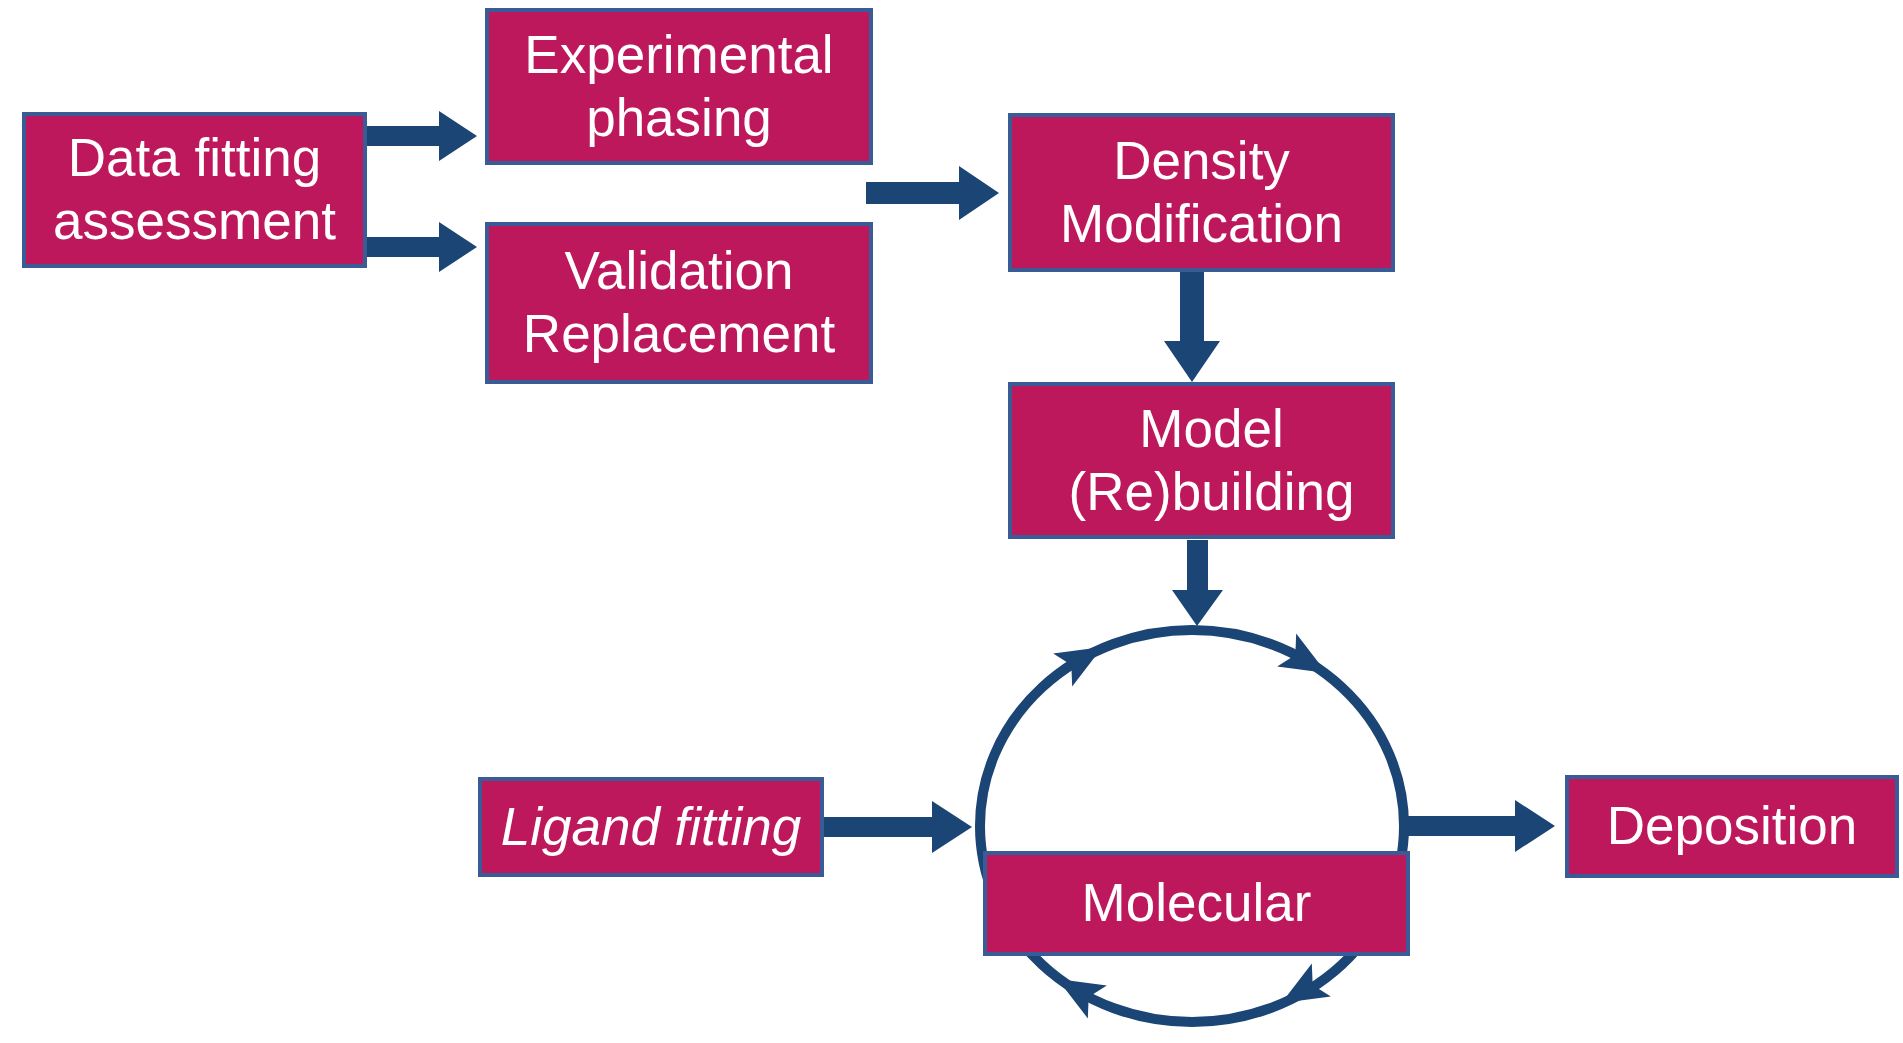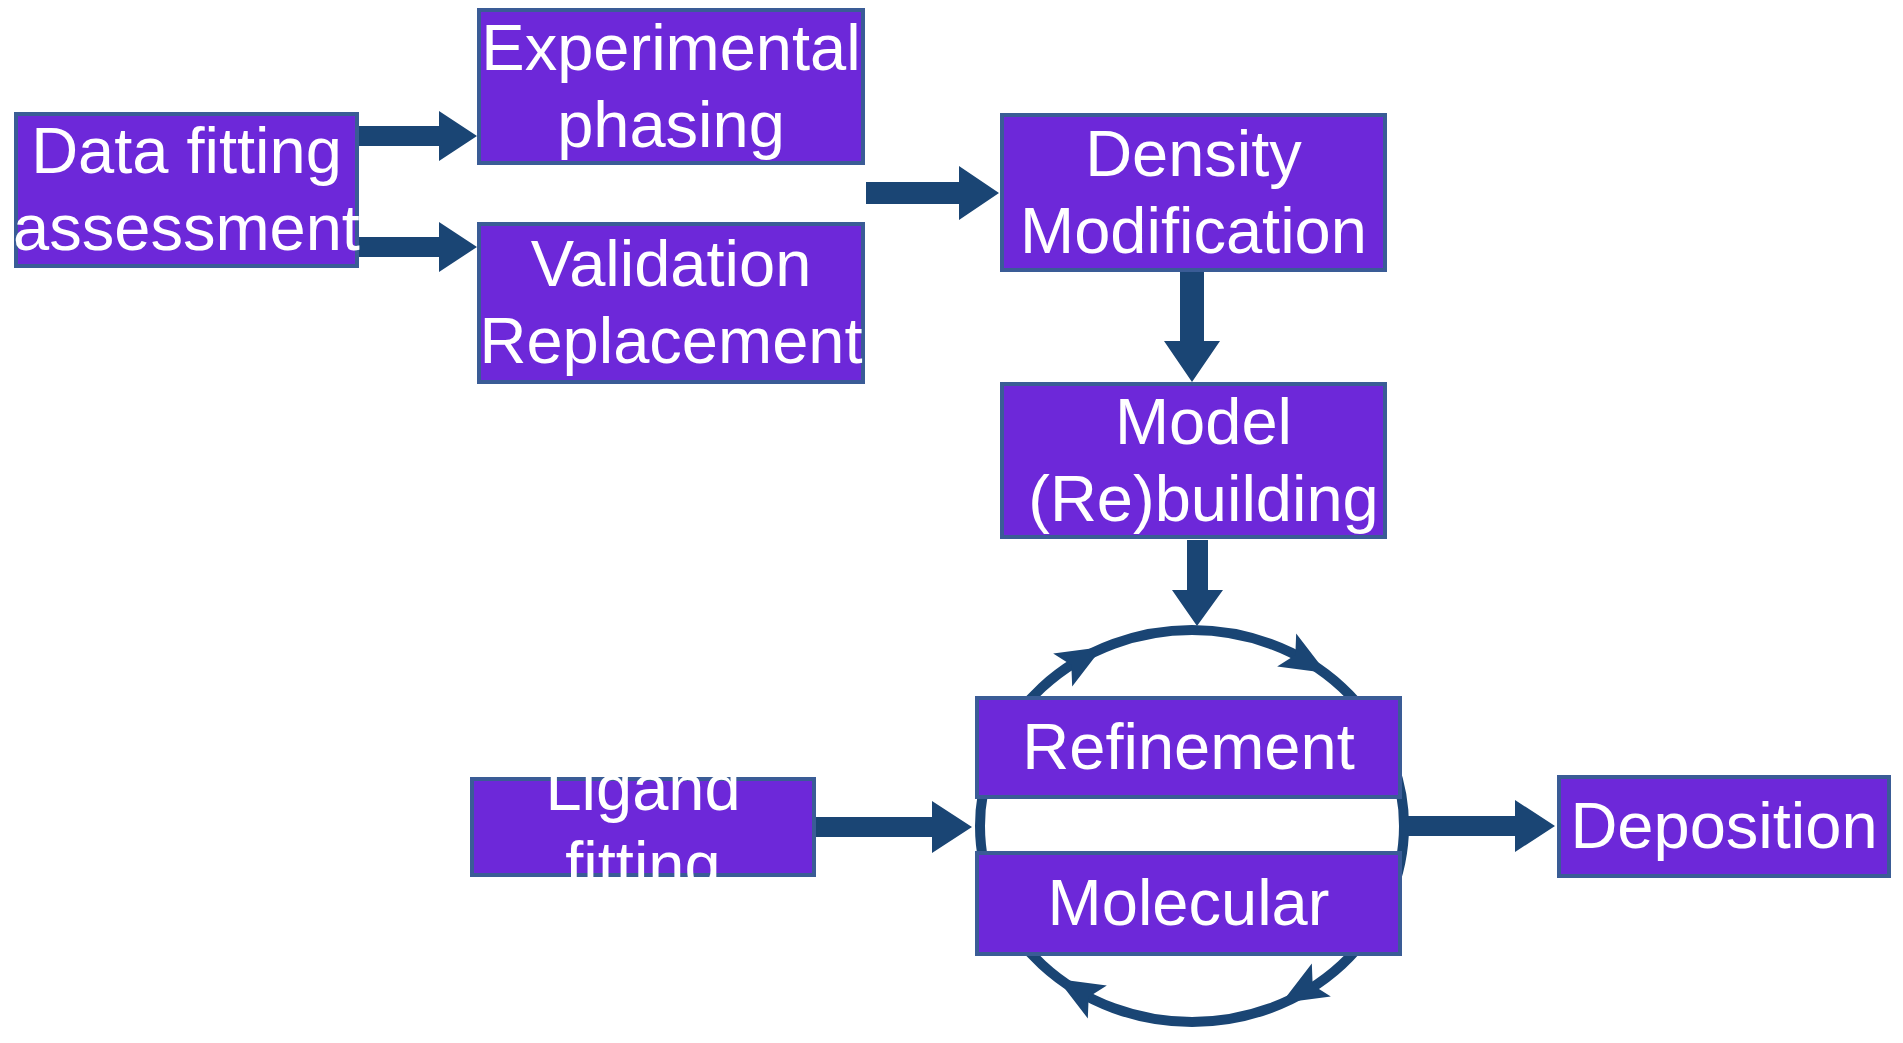--- a/index.html
+++ b/index.html
@@ -6,38 +6,39 @@
   #canvas{
     position:relative;
     width:1903px;height:1043px;
     background:#fff;
     font-family:"Liberation Sans", sans-serif;
     overflow:hidden;
   }
   #connectors{position:absolute;left:0;top:0;z-index:0;}
   .node{
     position:absolute;
-    background:#6d28d9;
+    background:#be185d;
     border:4px solid #3A5C96;
     box-sizing:border-box;
     display:flex;align-items:center;justify-content:center;
     color:#FFFFFF;
-    font-size:65px;line-height:1.18;
+    font-size:53px;line-height:1.18;
     text-align:center;white-space:pre-line;
     z-index:1;
+    margin-left:8px;
   }
   
   #node-dqa{left:14px;  top:112px; width:345px; height:156px;}
   #node-exp{left:477px; top:8px;   width:388px; height:157px;}
   #node-mol{left:477px; top:222px; width:388px; height:162px;}
   #node-den{left:1000px;top:113px; width:387px; height:159px;text-align:center;}
   #node-mod{left:1000px;top:382px; width:387px; height:157px;padding-left:20px;}
   #node-ref{left:975px; top:696px; width:427px; height:103px;}
   #node-val{left:975px; top:851px; width:427px; height:105px;}
-  #node-lig{left:470px; top:777px; width:346px; height:100px;}
+  #node-lig{left:470px; top:777px; width:346px; height:100px;font-style:italic;}
   #node-dep{left:1557px;top:775px; width:334px; height:103px;text-align:center;}
 </style>
 </head>
 <body>
 
 <div id="canvas">
 
   <svg id="connectors" width="1903" height="1043" viewBox="0 0 1903 1043">
     <g fill="#1A4574" stroke="none">
 
@@ -67,18 +68,17 @@
   <div class="node" id="node-dqa">Data fitting
 assessment</div>
   <div class="node" id="node-exp">Experimental
 phasing</div>
   <div class="node" id="node-mol">Validation
 Replacement</div>
   <div class="node" id="node-den">Density
 Modification</div>
   <div class="node" id="node-mod">Model
 (Re)building</div>
-  <div class="node" id="node-ref">Refinement</div>
   <div class="node" id="node-val">Molecular</div>
   <div class="node" id="node-lig">Ligand fitting</div>
   <div class="node" id="node-dep">Deposition</div>
 
 </div>
 
 </body></html>

